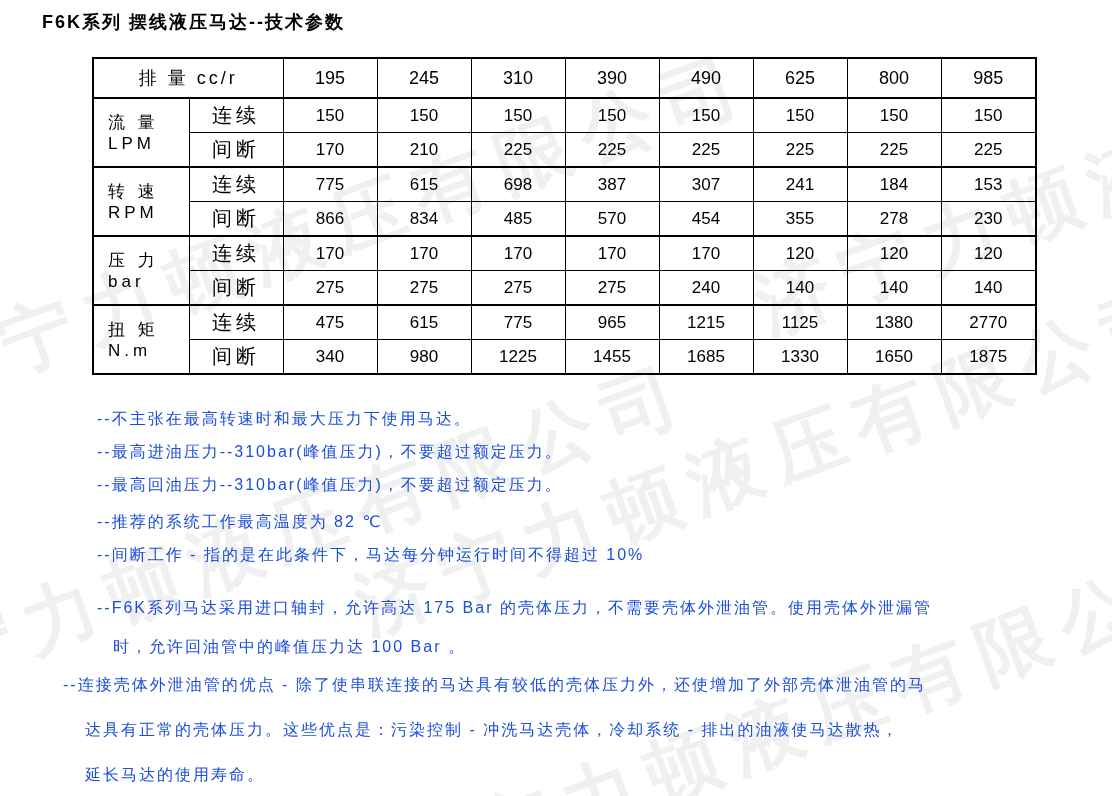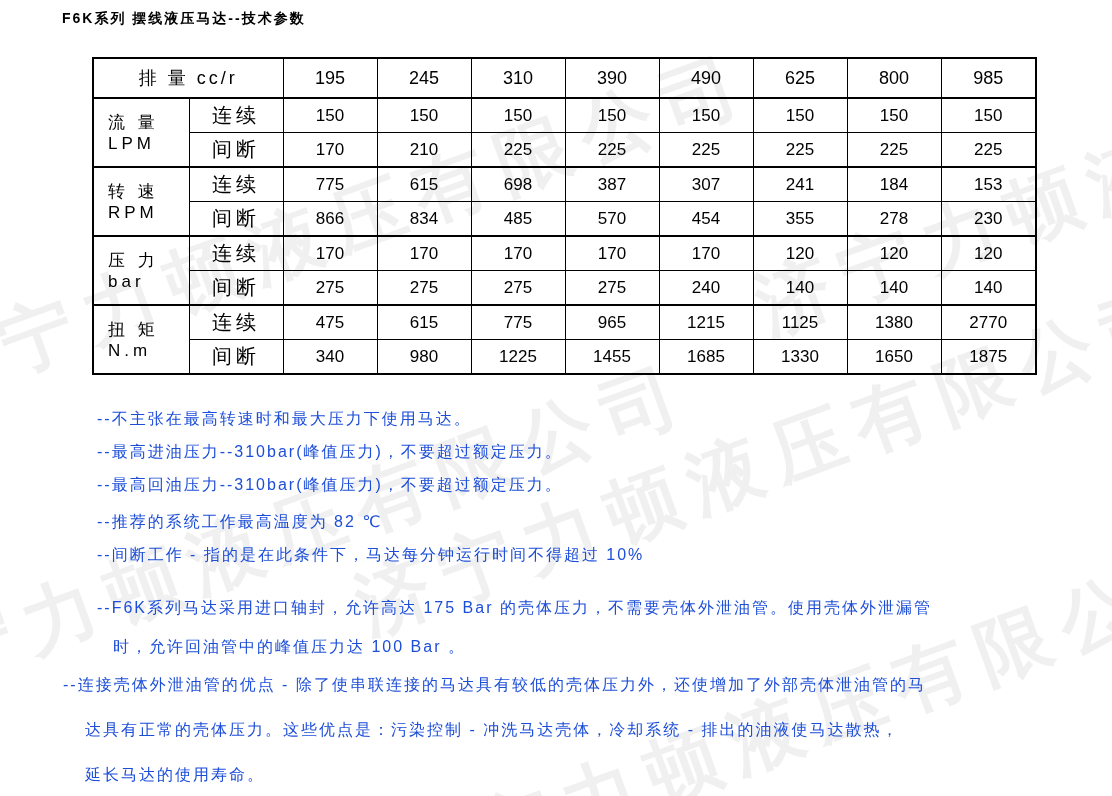--- a/index.html
+++ b/index.html
@@ -27,25 +27,24 @@
     opacity: 0.055;
     white-space: nowrap;
   }
 
   .content { position: absolute; inset: 0; z-index: 1; }
 
   
   .title {
     position: absolute;
     left: 42px; top: 10px;
-    font-size: 14px;
+    font-size: 18px;
     font-weight: bold;
     letter-spacing: 2px;
     color: #000;
-    margin-left: 20px;
   }
 
   
   table.spec {
     position: absolute;
     left: 92px; top: 57px;
     width: 943px;
     border-collapse: collapse;
     table-layout: fixed;
     border: 2px solid #000;

